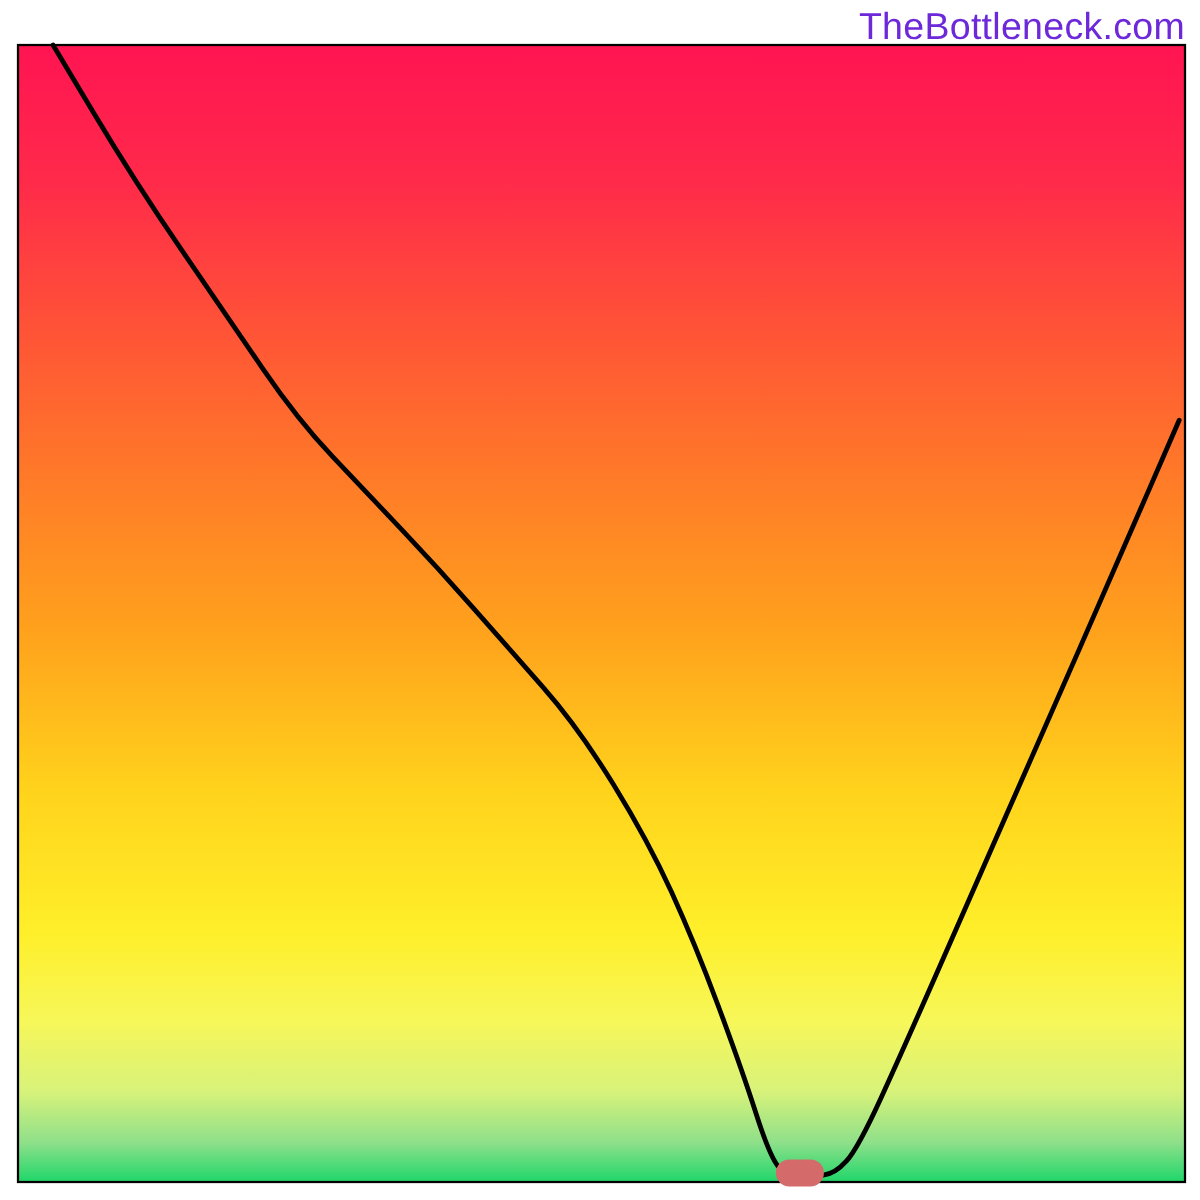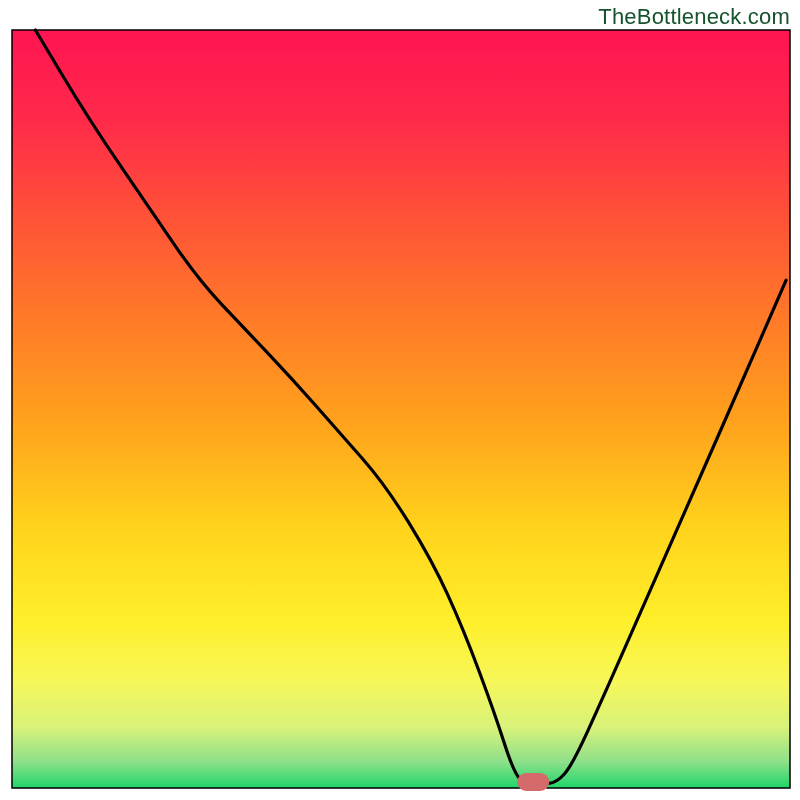--- a/index.html
+++ b/index.html
@@ -12,23 +12,23 @@
   }
   .wrap {
     position: relative;
     width: 800px;
     height: 800px;
   }
   .watermark {
     position: absolute;
     top: 4px;
     right: 10px;
-    font-size: 22px;
+    font-size: 25px;
     font-weight: 400;
-    color: #14532d;
+    color: #6d28d9;
     letter-spacing: 0.2px;
     z-index: 10;
   }
   svg {
     display: block;
   }
 </style>
 </head>
 <body>
 

